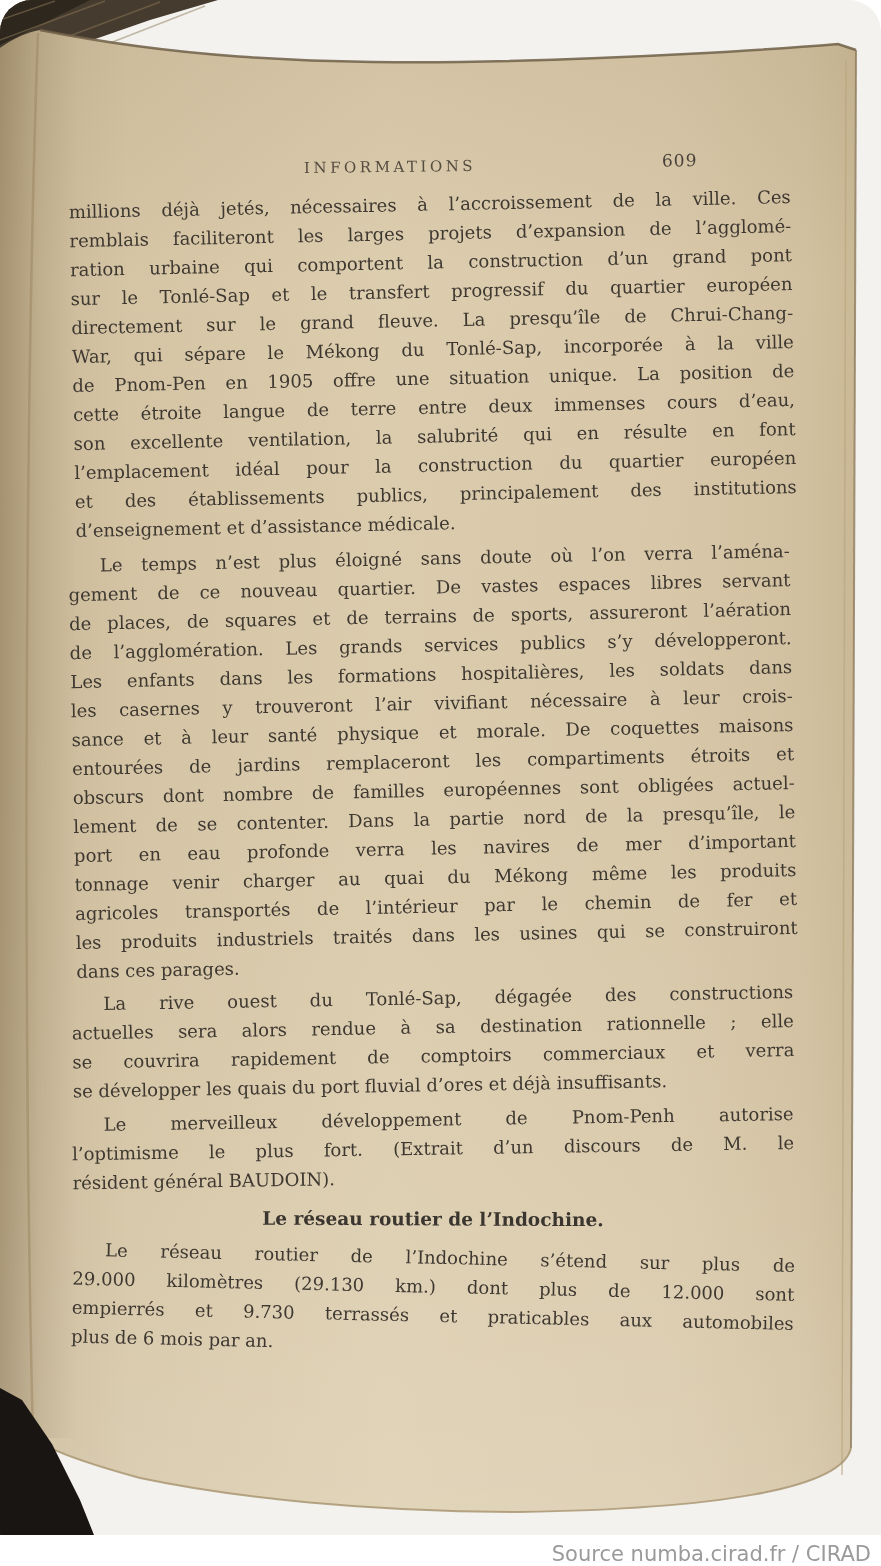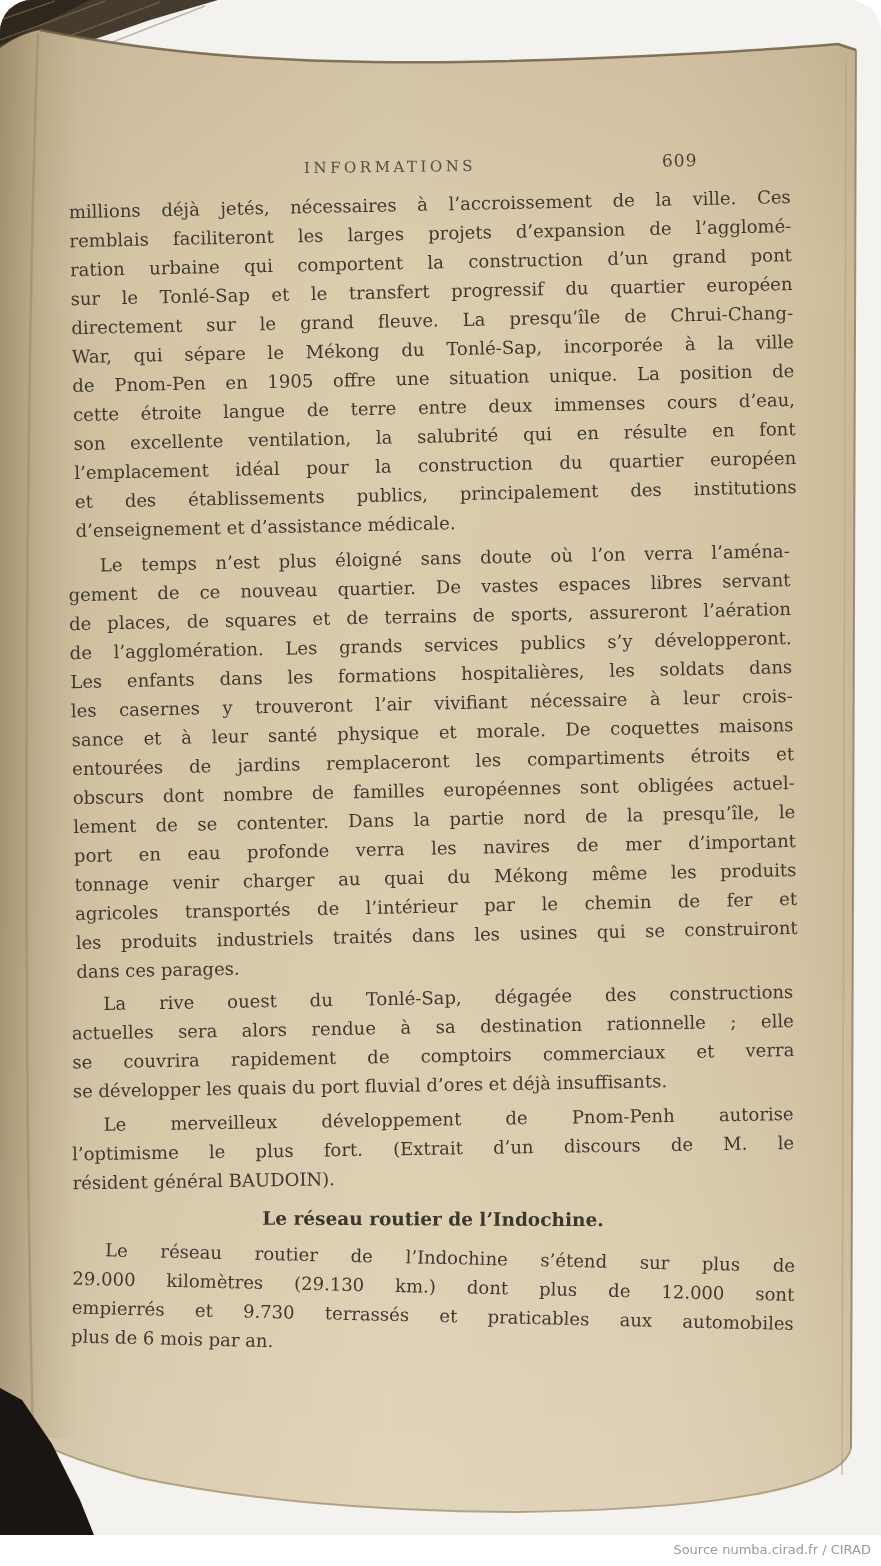--- a/index.html
+++ b/index.html
@@ -21,21 +21,21 @@
   .para{margin:0 0 6px 0;transform:rotate(var(--tilt,0deg));transform-origin:right center;}
   .para .line{text-align:justify;text-align-last:justify;white-space:normal;}
   .para .line.last{text-align-last:left;}
   .para.indent .line:first-child{text-indent:32px;}
   .section-heading{margin:20px 0 16px 0;text-align:center;font-weight:bold;font-size:18.5px;
                    transform:rotate(0.25deg);transform-origin:right center;color:#3a352f;}
 
   
   .attribution-bar{position:absolute;left:0;bottom:0;width:881px;height:31px;background:#ffffff;
                    box-sizing:border-box;text-align:right;padding:7px 10px 0 0;
-                   font-family:"DejaVu Sans", sans-serif;font-size:13px;color:#9a9a9a;}
+                   font-family:"DejaVu Sans", sans-serif;font-size:21px;color:#9a9a9a;}
 </style>
 </head>
 <body>
 
 <div class="stage">
 
   <div class="photo">
     <svg width="881" height="1535" viewBox="0 0 881 1535">
       <defs>
         <linearGradient id="paperGrad" x1="0" y1="0" x2="1" y2="0">

